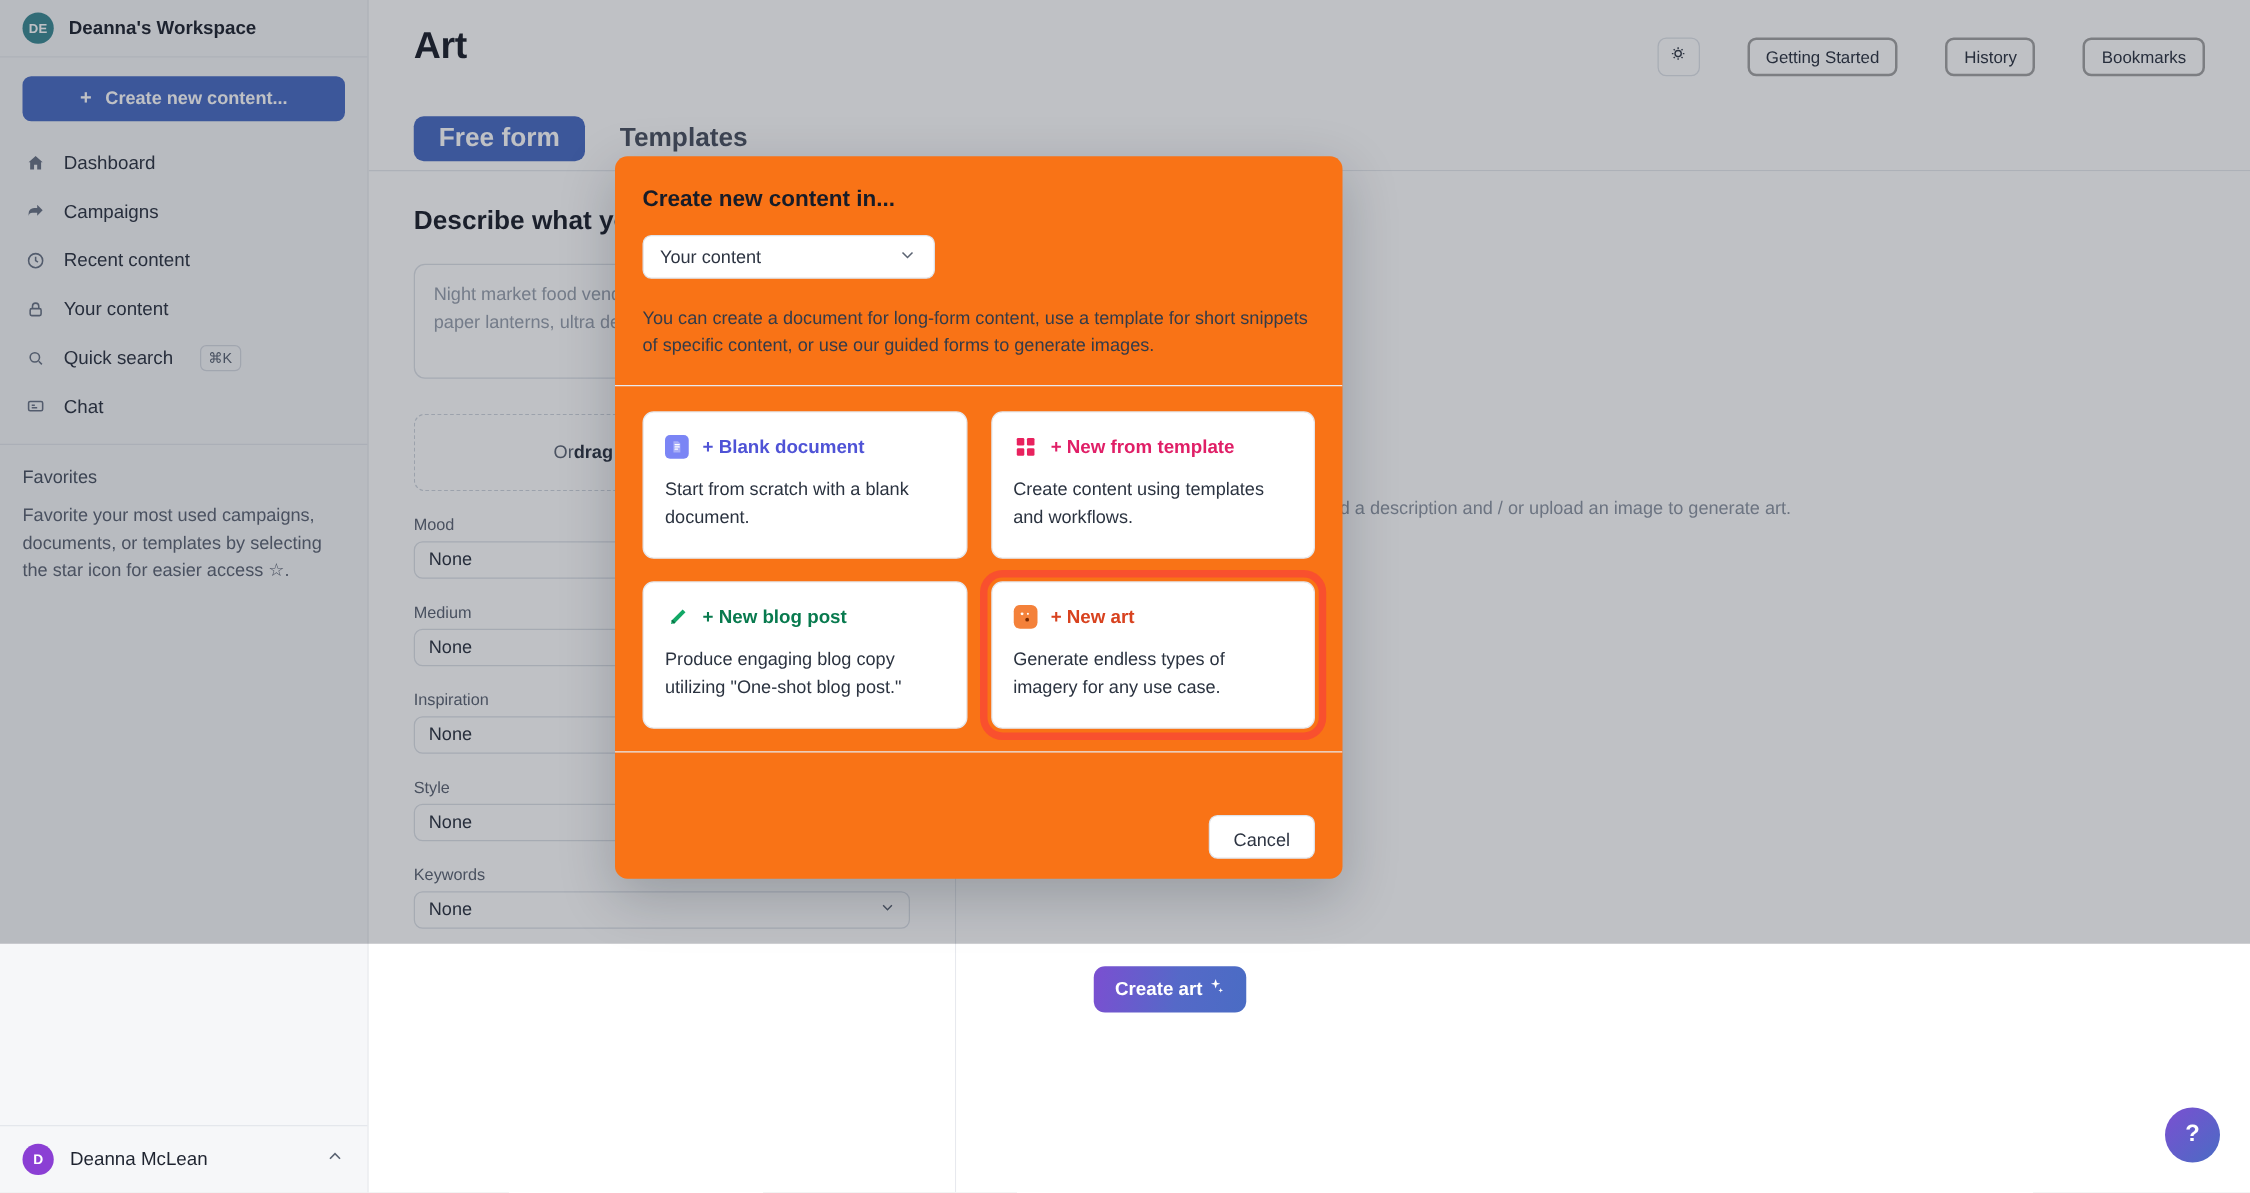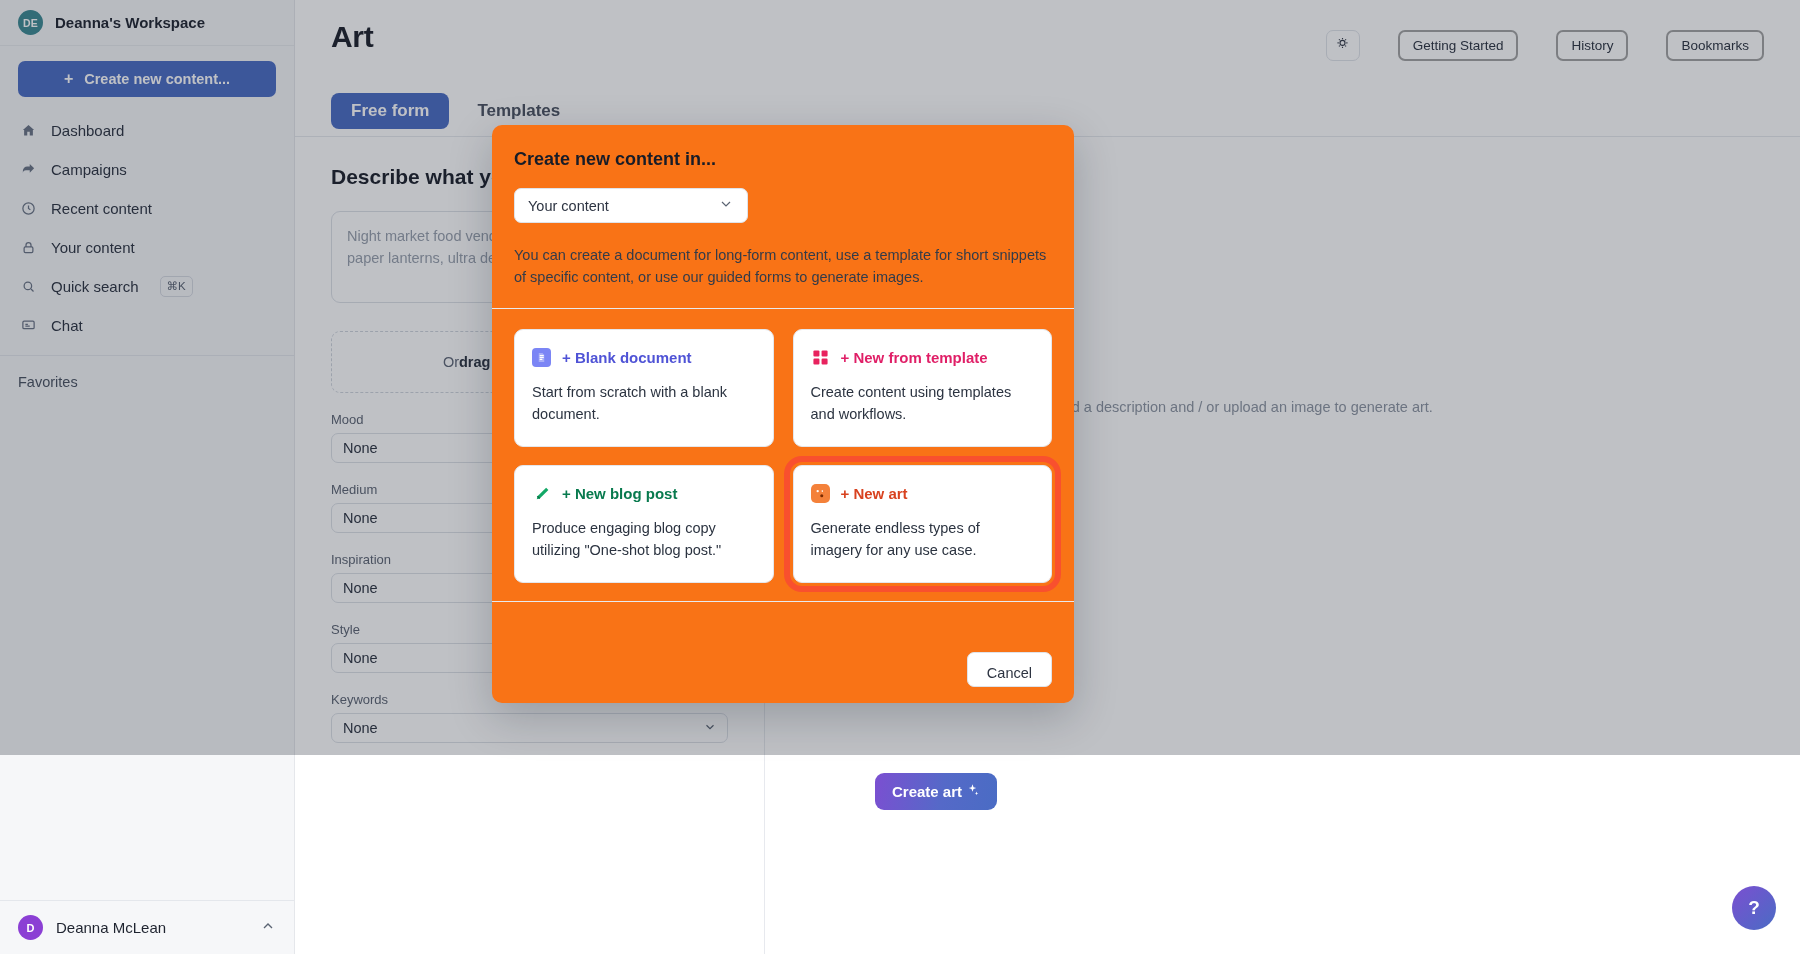--- a/index.html
+++ b/index.html
@@ -187,21 +187,21 @@
     padding: 0 36px;
     display: flex;
     align-items: center;
     gap: 8px;
     height: 50px;
   }
   .tab {
     height: 36px;
     padding: 0 20px;
     border-radius: 8px;
-    font-size: 17px;
+    font-size: 21px;
     font-weight: bold;
     display: flex; align-items: center;
     cursor: pointer;
     color: #4b5362;
   }
   .tab.active { background: #4a6cc4; color: #fff; }
 
   .content-split {
     display: flex;
     border-top: 1px solid #e7e9ee;
@@ -489,20 +489,21 @@
               <path d="M7 10h4M7 13h7"></path>
             </svg>
         </span>
         <span>Chat</span>
       </div>
     </nav>
 
     <div class="sb-divider"></div>
 
     <div class="fav-title">Favorites</div>
+    <div class="fav-desc">Favorite your most used campaigns, documents, or templates by selecting the star icon for easier access ☆.</div>
 
     <div class="sb-spacer"></div>
 
     <div class="user-row">
       <div class="user-avatar">D</div>
       <div class="user-name">Deanna McLean</div>
       <span class="chev-up">
         <svg width="16" height="16" viewBox="0 0 24 24" fill="none" stroke="currentColor" stroke-width="2">
             <path d="M6 15l6-6 6 6"></path>
           </svg>

